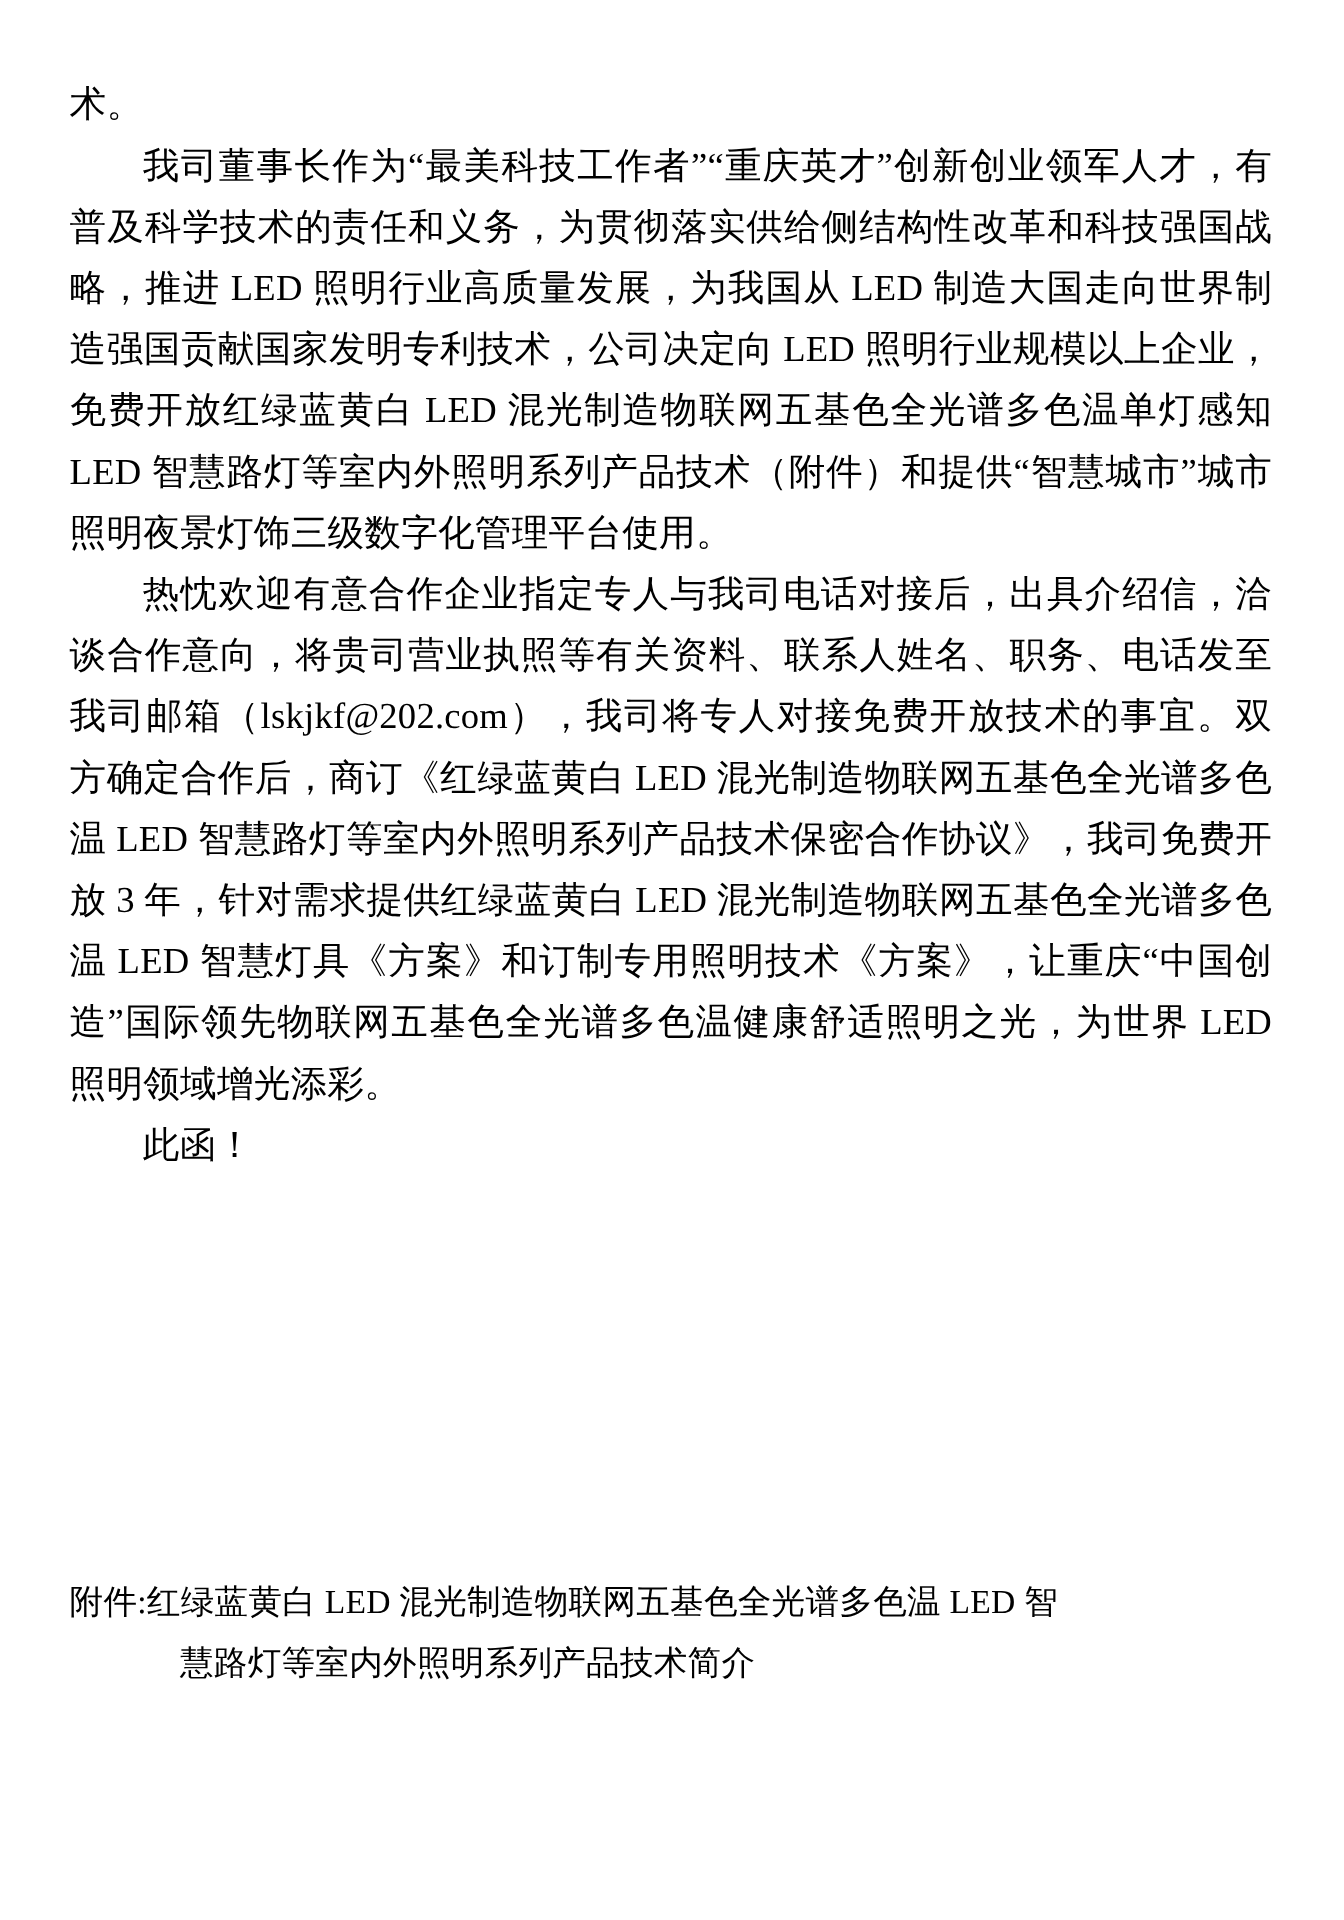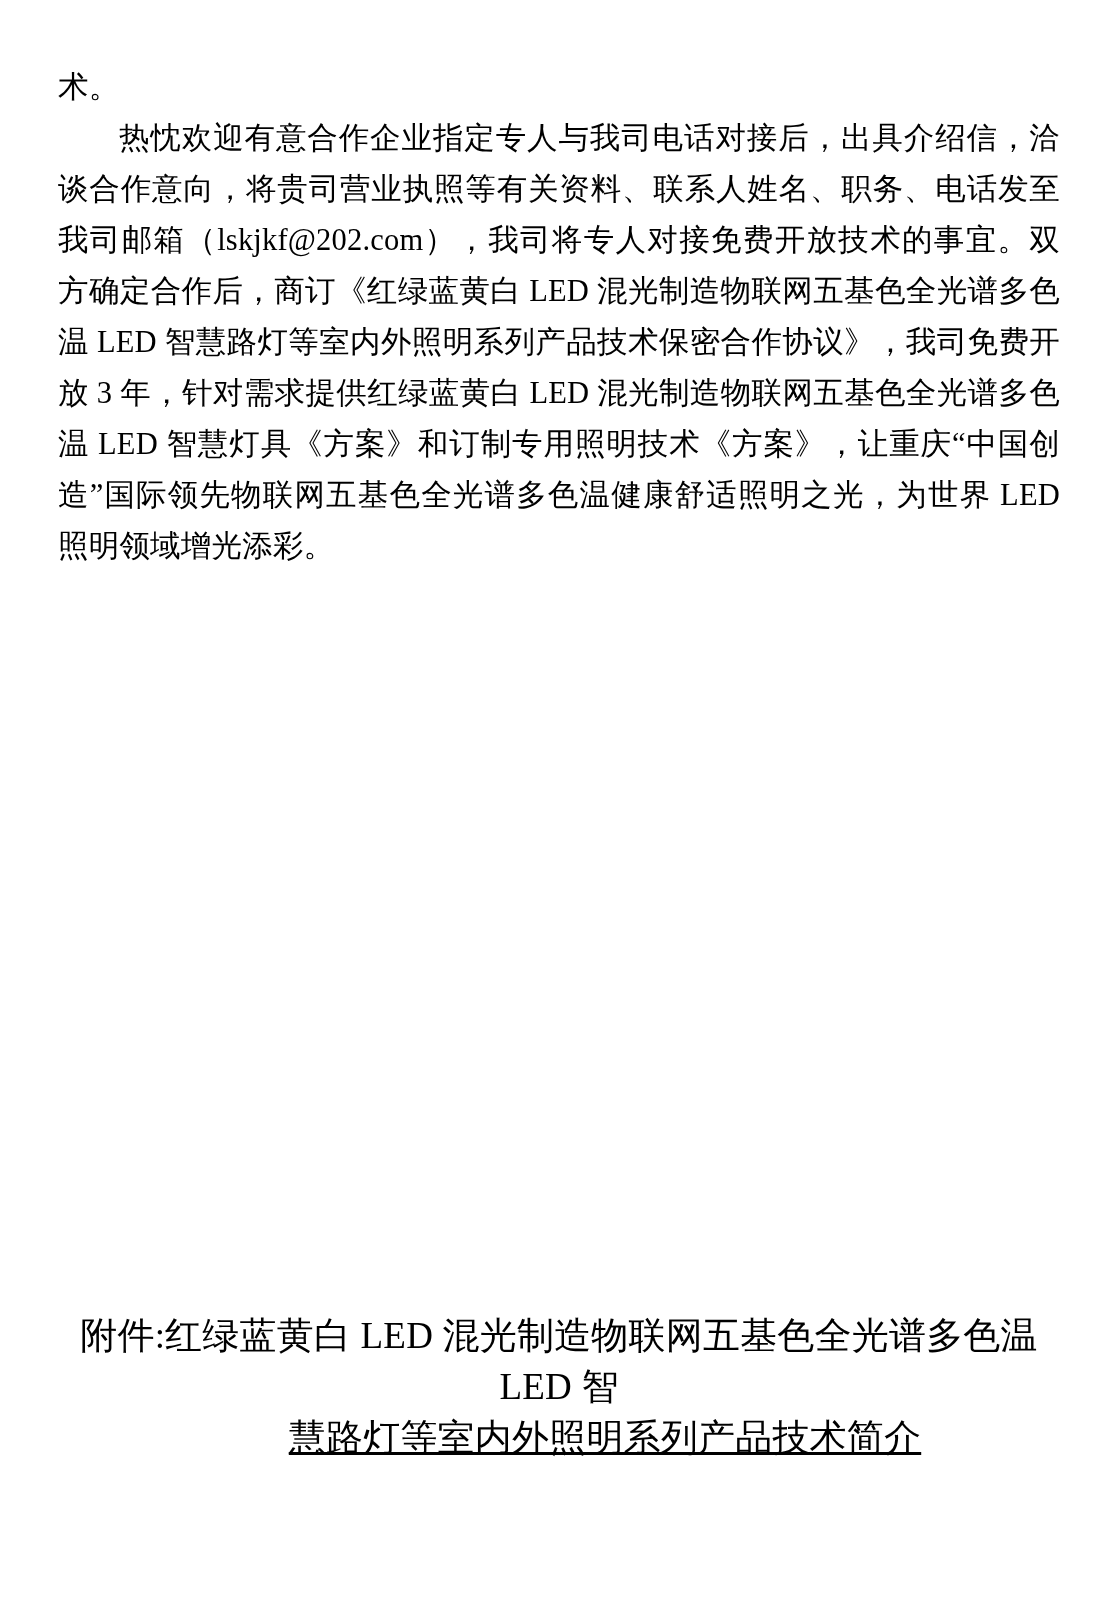--- a/index.html
+++ b/index.html
@@ -37,41 +37,42 @@
     text-indent: 61px;
   }
   .attach-area {
     position: absolute;
     left: 58px;
     top: 1310px;
     width: 1002px;
   }
   p.attach-line {
     margin: 0;
-    font-size: 37px;
+    font-size: 28px;
     line-height: 51px;
-    text-align: center;
+    text-align: left;
     letter-spacing: 0.2px;
   }
   p.attach-line.second {
     text-indent: 92px;
-    text-decoration: underline;
   }
 </style>
 </head>
 <body>
 
 <div class="page">
 
   <div class="body-area">
     <p class="doc-para">术。</p>
 
+    <p class="doc-para indent2">我司董事长作为“最美科技工作者”“重庆英才”创新创业领军人才，有普及科学技术的责任和义务，为贯彻落实供给侧结构性改革和科技强国战略，推进 LED 照明行业高质量发展，为我国从 LED 制造大国走向世界制造强国贡献国家发明专利技术，公司决定向 LED 照明行业规模以上企业，免费开放红绿蓝黄白 LED 混光制造物联网五基色全光谱多色温单灯感知 LED 智慧路灯等室内外照明系列产品技术（附件）和提供“智慧城市”城市照明夜景灯饰三级数字化管理平台使用。</p>
 
     <p class="doc-para indent2">热忱欢迎有意合作企业指定专人与我司电话对接后，出具介绍信，洽谈合作意向，将贵司营业执照等有关资料、联系人姓名、职务、电话发至我司邮箱（lskjkf@202.com），我司将专人对接免费开放技术的事宜。双方确定合作后，商订《红绿蓝黄白 LED 混光制造物联网五基色全光谱多色温 LED 智慧路灯等室内外照明系列产品技术保密合作协议》，我司免费开放 3 年，针对需求提供红绿蓝黄白 LED 混光制造物联网五基色全光谱多色温 LED 智慧灯具《方案》和订制专用照明技术《方案》，让重庆“中国创造”国际领先物联网五基色全光谱多色温健康舒适照明之光，为世界 LED 照明领域增光添彩。</p>
 
+    <p class="doc-para indent2">此函！</p>
   </div>
 
   <div class="attach-area">
     <p class="attach-line">附件:红绿蓝黄白 LED 混光制造物联网五基色全光谱多色温 LED 智</p>
     <p class="attach-line second">慧路灯等室内外照明系列产品技术简介</p>
   </div>
 
 </div>
 
 </body></html>

